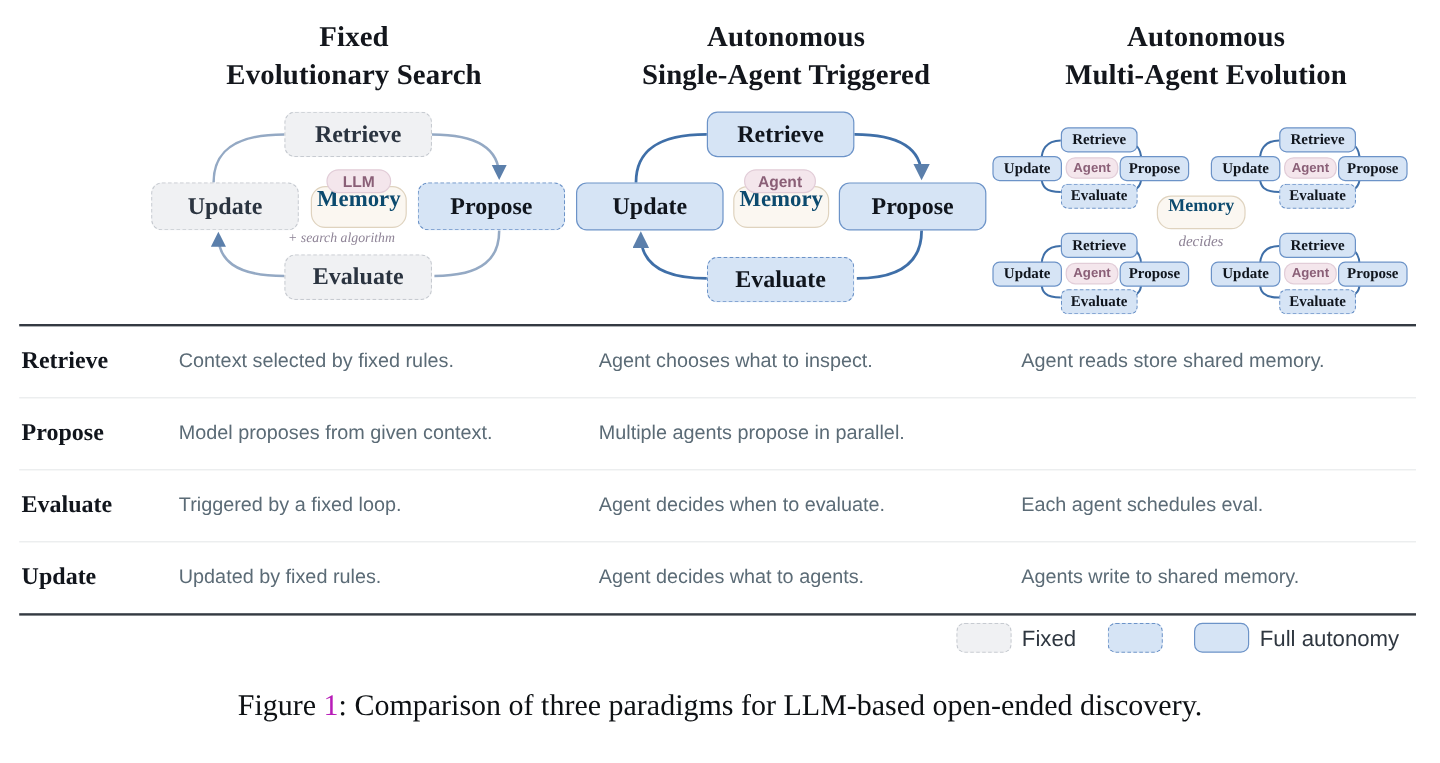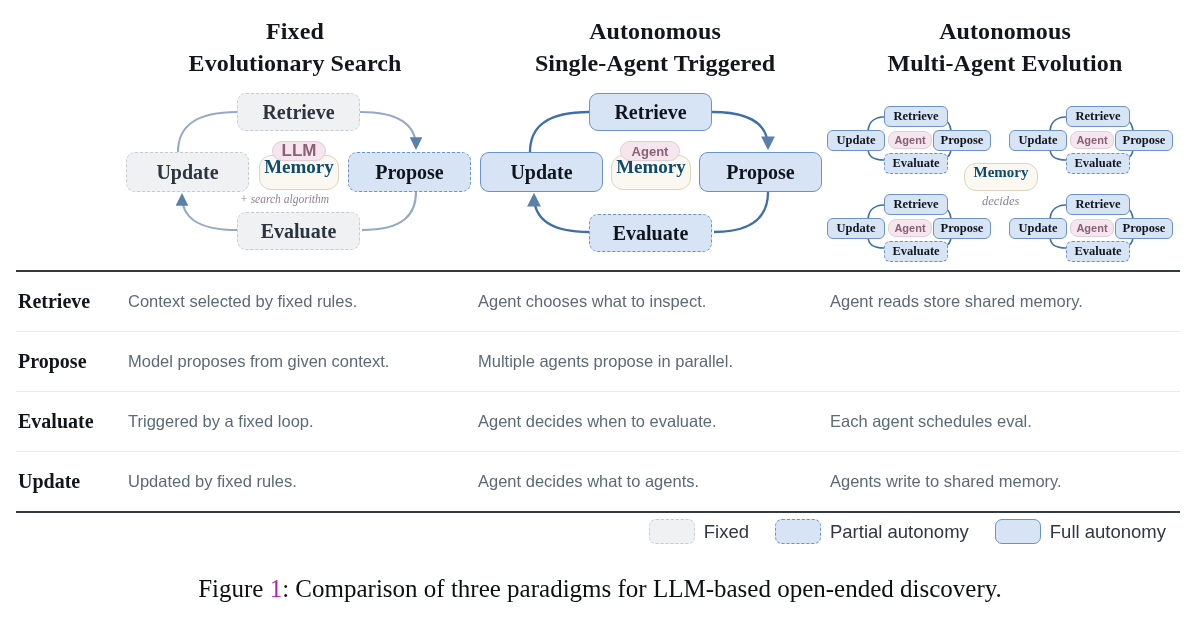--- a/index.html
+++ b/index.html
@@ -136,21 +136,21 @@
     color: #11151c;
     padding-left: 2px;
     box-sizing: border-box;
   }
   .c-body {
     font-family: "Liberation Sans", sans-serif;
     font-size: 16.5px;
     color: #5b6b76;
     box-sizing: border-box;
   }
-  .c1 { width: 350px; flex: 0 0 350px; }
+  .c1 { width: 350px; flex: 0 0 350px; margin-left: 21px; }
   .c2 { width: 352px; flex: 0 0 352px; }
   .c3 { width: 350px; flex: 0 0 350px; }
 
   
   .legend {
     position: absolute;
     left: 0;
     top: 519px;
     width: 1180px;
     display: flex;
@@ -257,21 +257,21 @@
   </div>
   <div class="node v-partial" style="left:348px; top:152px; width:123px; height:40px; font-size:20px;">
     <span>Propose</span>
   </div>
   <div class="node v-fixed" style="left:237px; top:212px; width:123px; height:38px; font-size:20px;">
     <span>Evaluate</span>
   </div>
   <div class="memory-box" style="left:259px; top:155px; width:80px; height:35px; font-size:19px;">
     <span>Memory</span>
   </div>
-  <div class="tag-badge" style="left:272px; top:141px; width:54px; height:20px; font-size:17px;">
+  <div class="tag-badge" style="left:272px; top:141px; width:54px; height:20px; font-size:13px;">
     <span>LLM</span>
   </div>
   <div class="sub-note" style="left:240px; top:193px;">+ search algorithm</div>
 
   <div class="node v-full" style="left:589px; top:93px; width:123px; height:38px; font-size:20px;">
     <span>Retrieve</span>
   </div>
   <div class="node v-full" style="left:480px; top:152px; width:123px; height:40px; font-size:20px;">
     <span>Update</span>
   </div>
@@ -393,21 +393,20 @@
   <div class="rule-bot"></div>
 </div>
 
 <div class="legend">
   <div class="legend-item">
     <span class="swatch" style="background:#f0f1f3; border:1.6px dashed #c7cbd1;"></span>
     <span class="legend-label">Fixed</span>
   </div>
   <div class="legend-item">
     <span class="swatch" style="background:#d6e4f5; border:1.6px dashed #6c93c8;"></span>
-    <span class="legend-label">Partial autonomy</span>
   </div>
   <div class="legend-item">
     <span class="swatch" style="background:#d6e4f5; border:1.6px solid #6c93c8;"></span>
     <span class="legend-label">Full autonomy</span>
   </div>
 </div>
 
 <div class="caption">
   <span>Figure </span><span class="fignum">1</span><span>: Comparison of three paradigms for LLM-based open-ended discovery.</span>
 </div>

